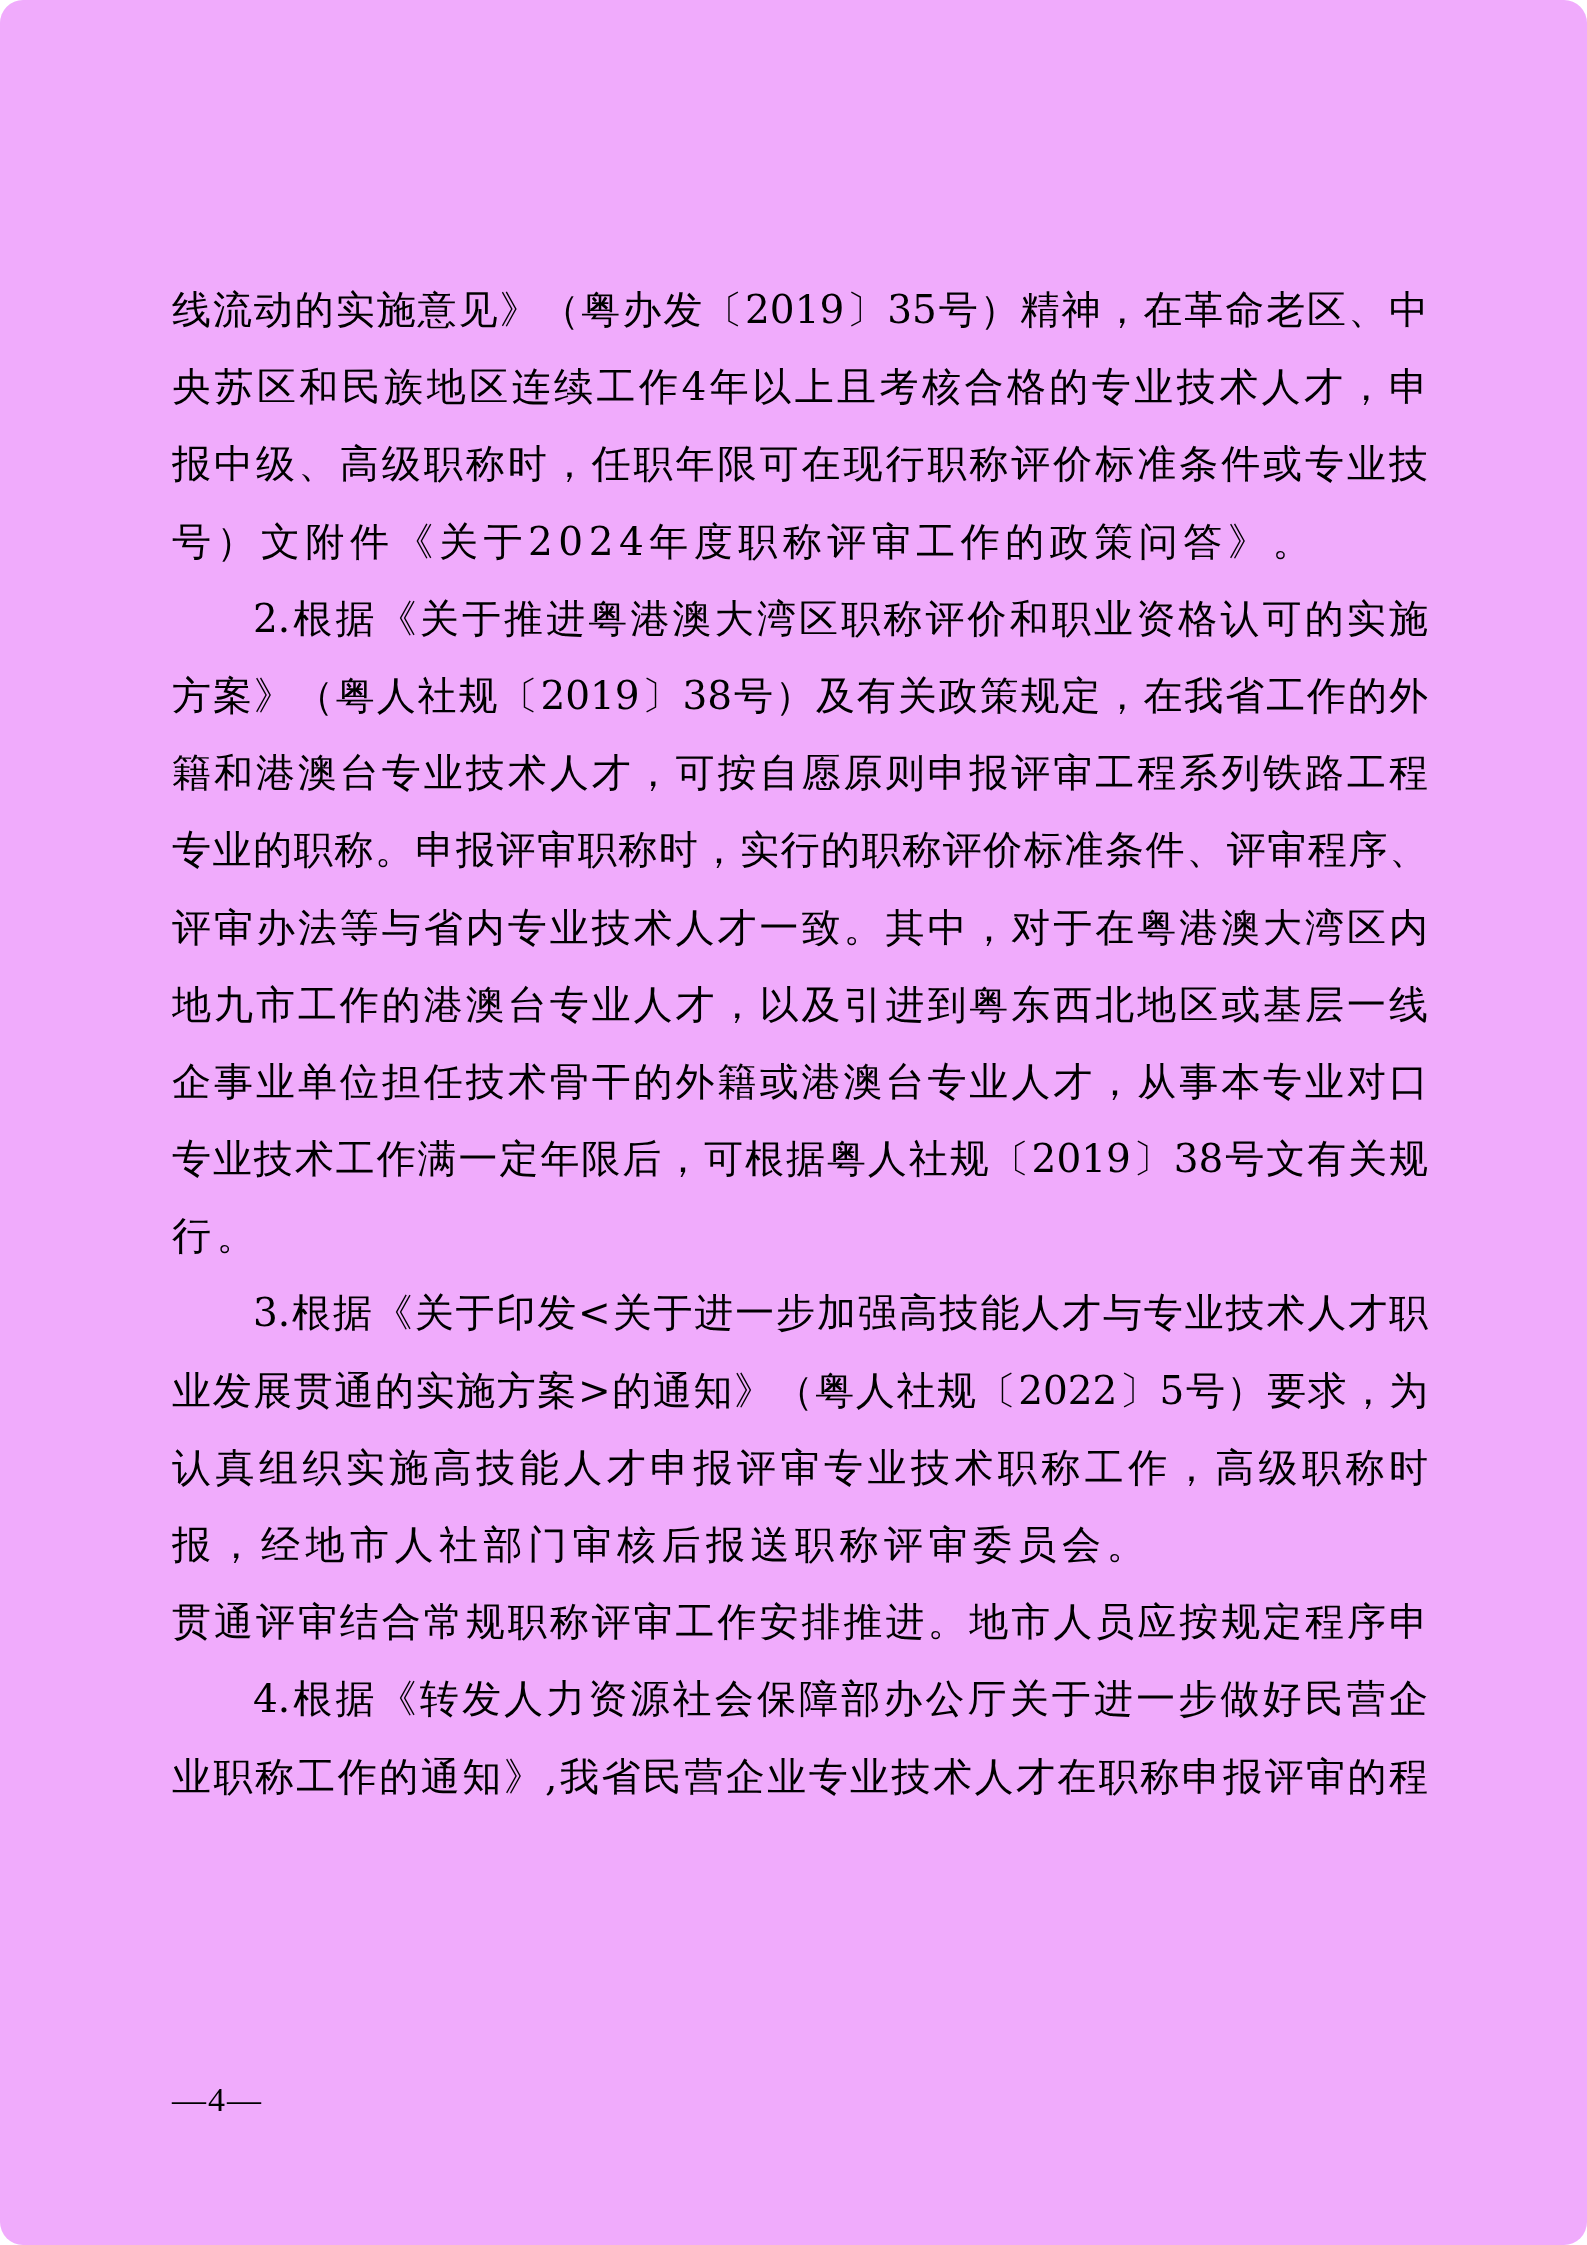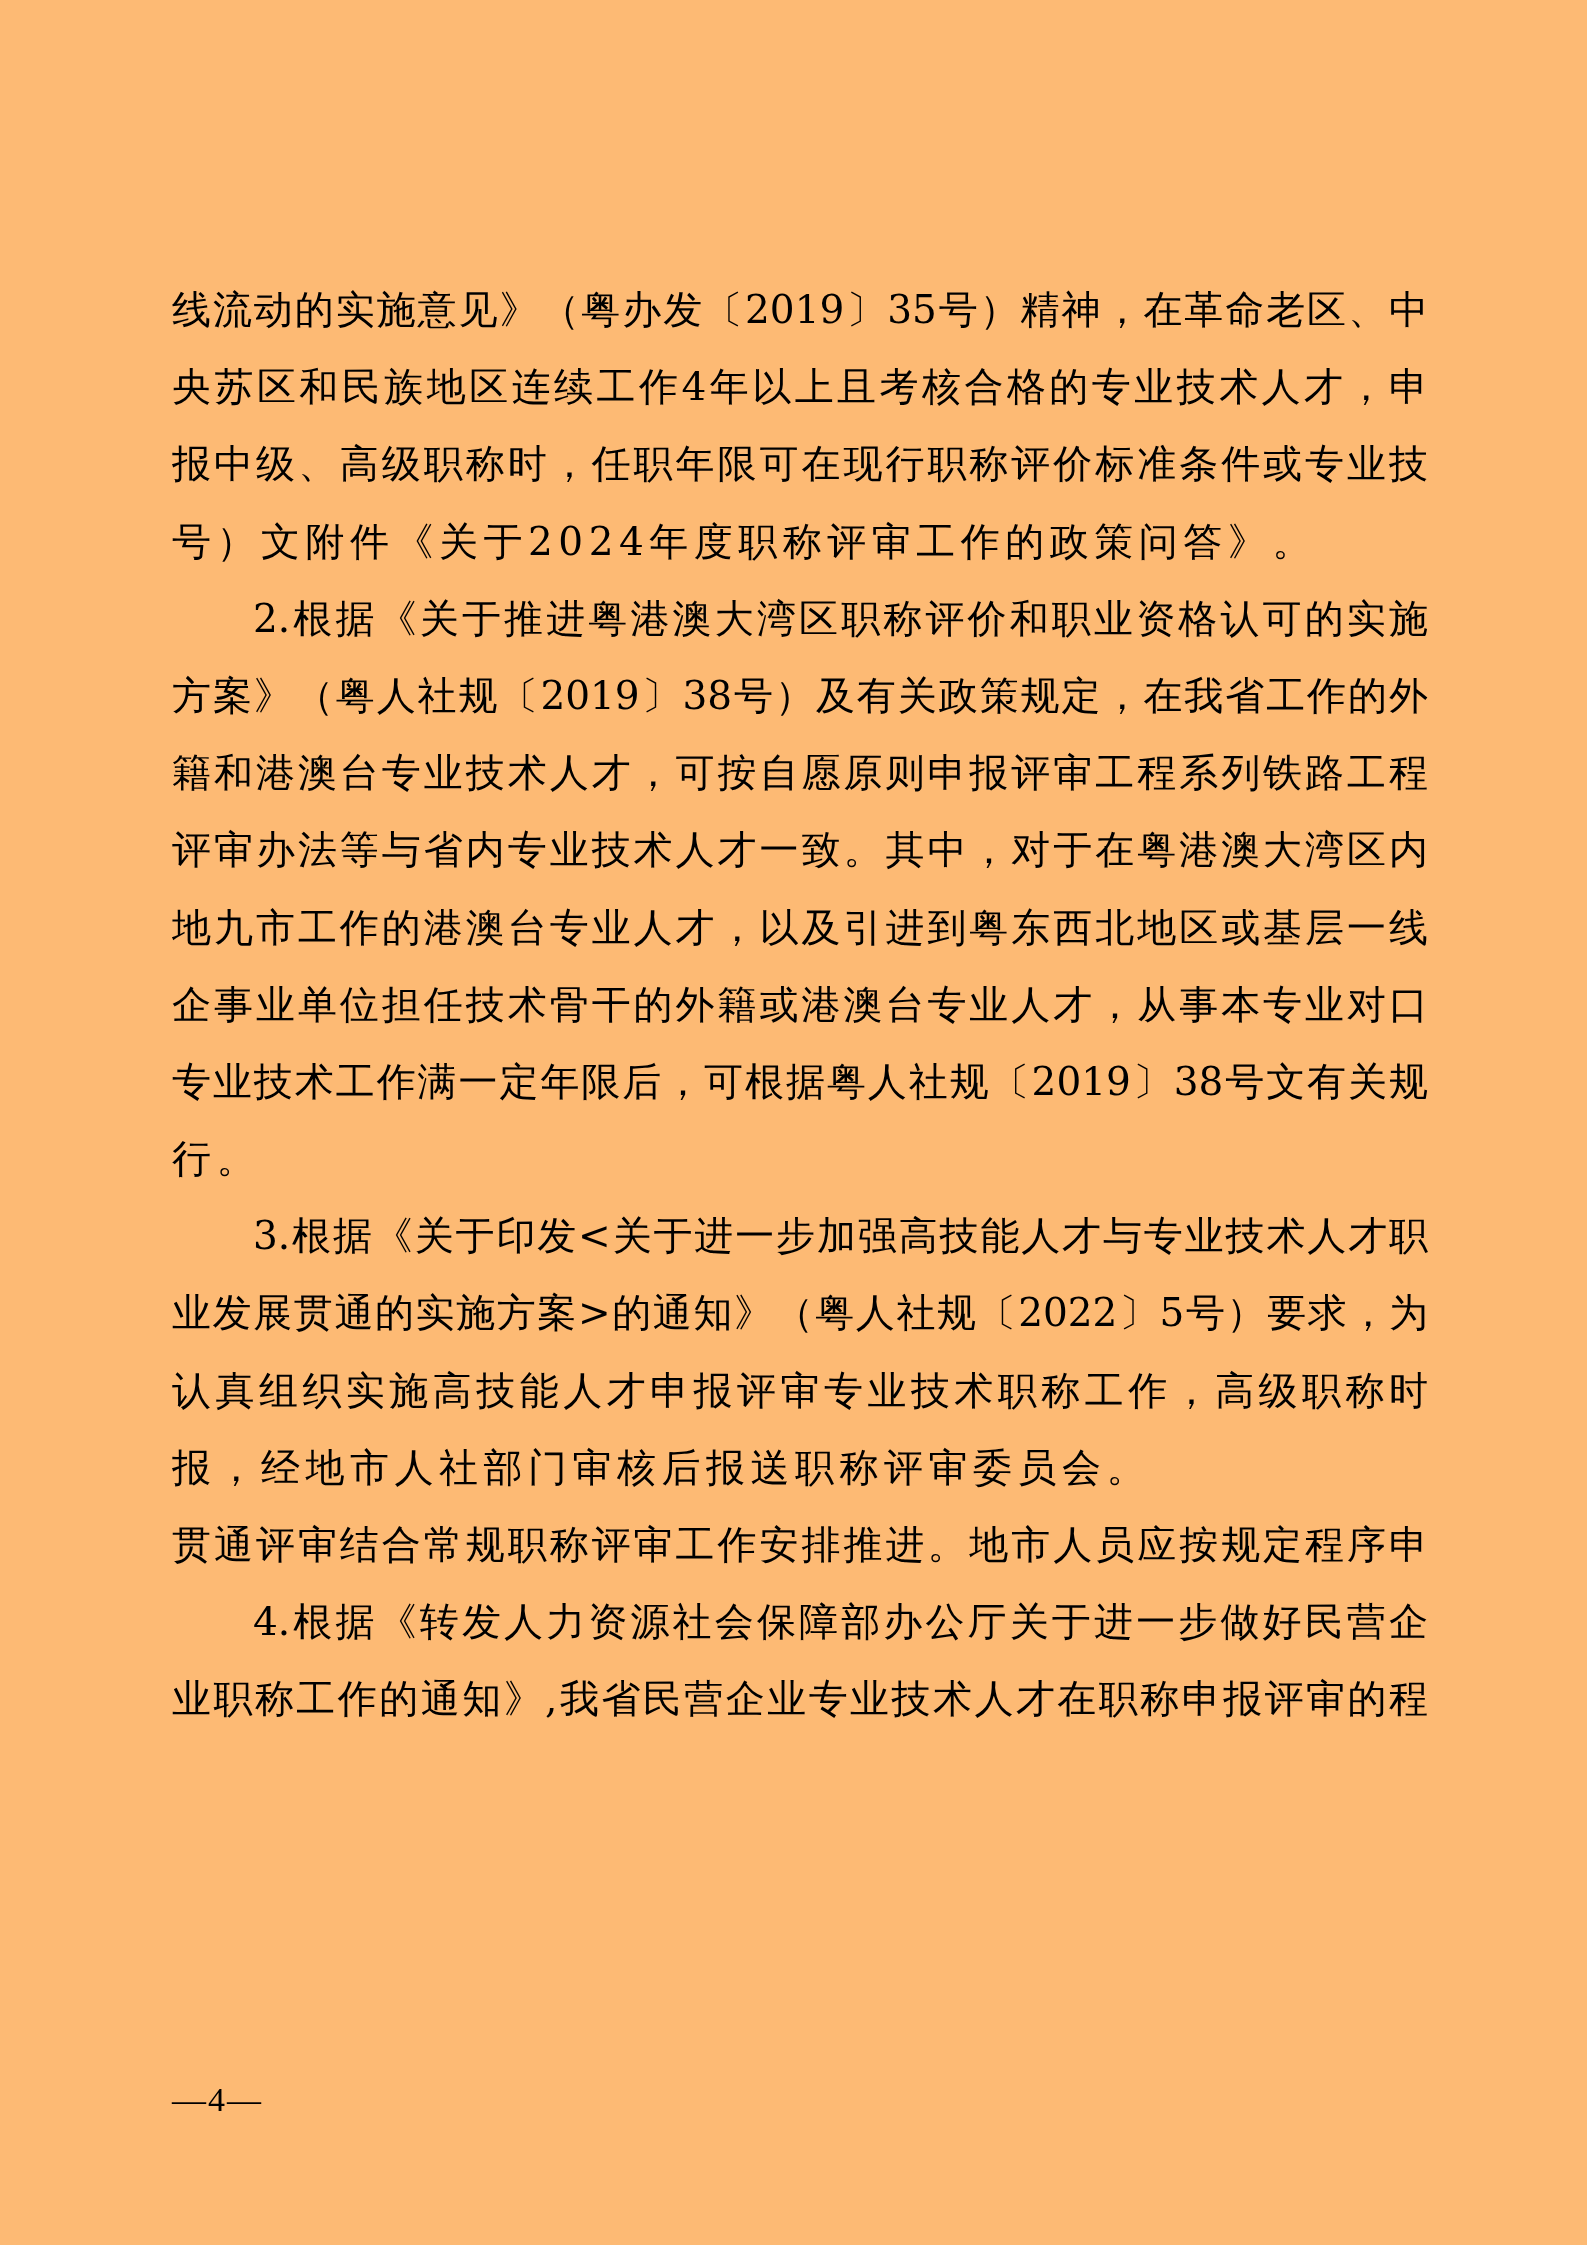--- a/index.html
+++ b/index.html
@@ -13,21 +13,22 @@
       position: relative;
       overflow: hidden;
       font-family: "DejaVu Serif", "Liberation Serif", serif;
       color: #000000;
     }
     .page {
       position: absolute;
       left: 0; top: 0;
       width: 1587px;
       height: 2245px;
-      background: #fdba74;
+      background: #f0abfc;
+      border-radius: 23px;
     }
     .body-text {
       position: absolute;
       left: 172px;
       top: 283px;
       width: 1256px;
     }
     .line {
       display: block;
       height: 77.2px;
@@ -66,20 +67,21 @@
       <span class="line">线流动的实施意见》（粤办发〔2019〕35号）精神，在革命老区、中</span>
       <span class="line">央苏区和民族地区连续工作4年以上且考核合格的专业技术人才，申</span>
       <span class="line">报中级、高级职称时，任职年限可在现行职称评价标准条件或专业技</span>
       <span class="line last">号）文附件《关于2024年度职称评审工作的政策问答》。</span>
     </div>
 
     <div>
       <span class="line indent">2.根据《关于推进粤港澳大湾区职称评价和职业资格认可的实施</span>
       <span class="line">方案》（粤人社规〔2019〕38号）及有关政策规定，在我省工作的外</span>
       <span class="line">籍和港澳台专业技术人才，可按自愿原则申报评审工程系列铁路工程</span>
+      <span class="line">专业的职称。申报评审职称时，实行的职称评价标准条件、评审程序、</span>
       <span class="line">评审办法等与省内专业技术人才一致。其中，对于在粤港澳大湾区内</span>
       <span class="line">地九市工作的港澳台专业人才，以及引进到粤东西北地区或基层一线</span>
       <span class="line">企事业单位担任技术骨干的外籍或港澳台专业人才，从事本专业对口</span>
       <span class="line">专业技术工作满一定年限后，可根据粤人社规〔2019〕38号文有关规</span>
       <span class="line last">行。</span>
     </div>
 
     <div>
       <span class="line indent">3.根据《关于印发&lt;关于进一步加强高技能人才与专业技术人才职</span>
       <span class="line">业发展贯通的实施方案&gt;的通知》（粤人社规〔2022〕5号）要求，为</span>

